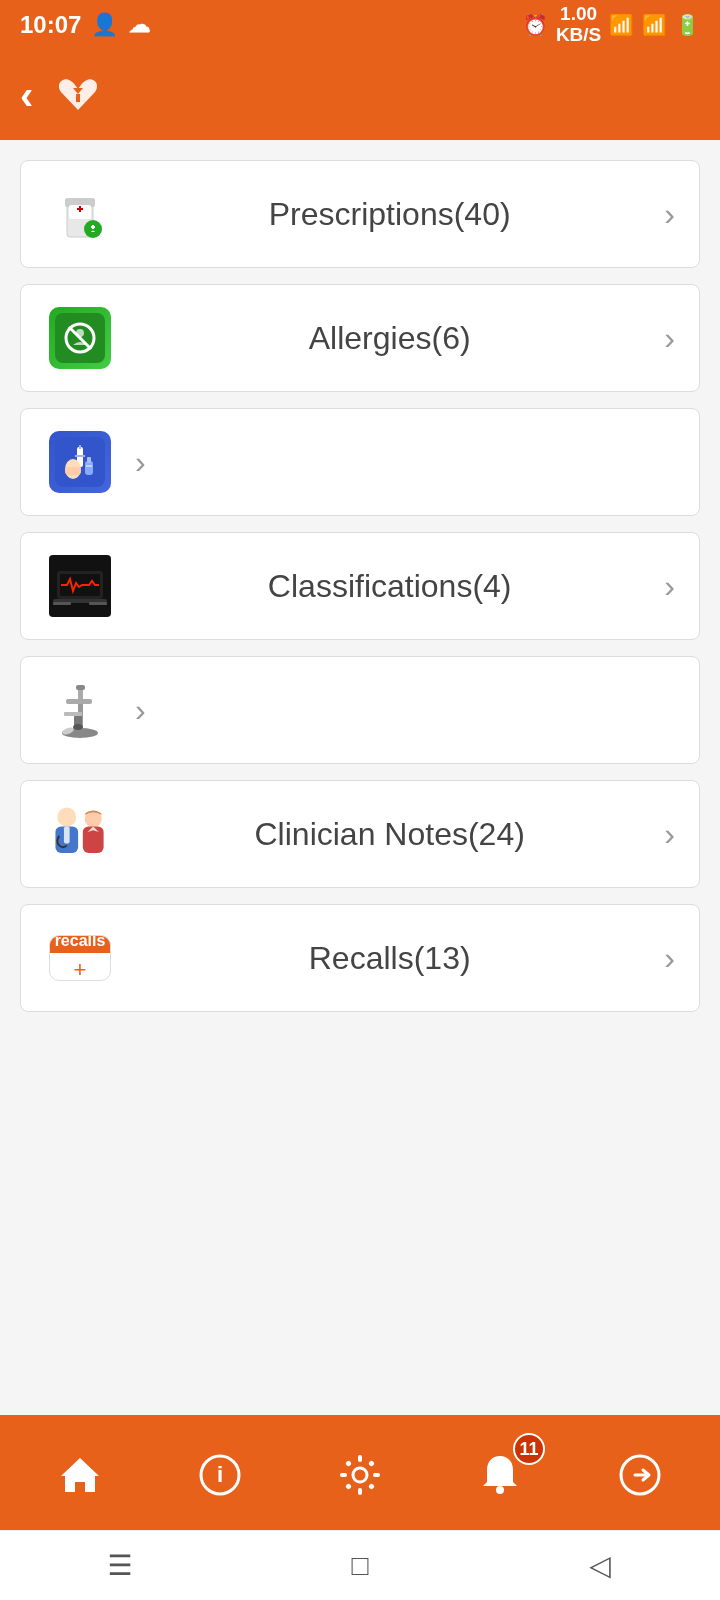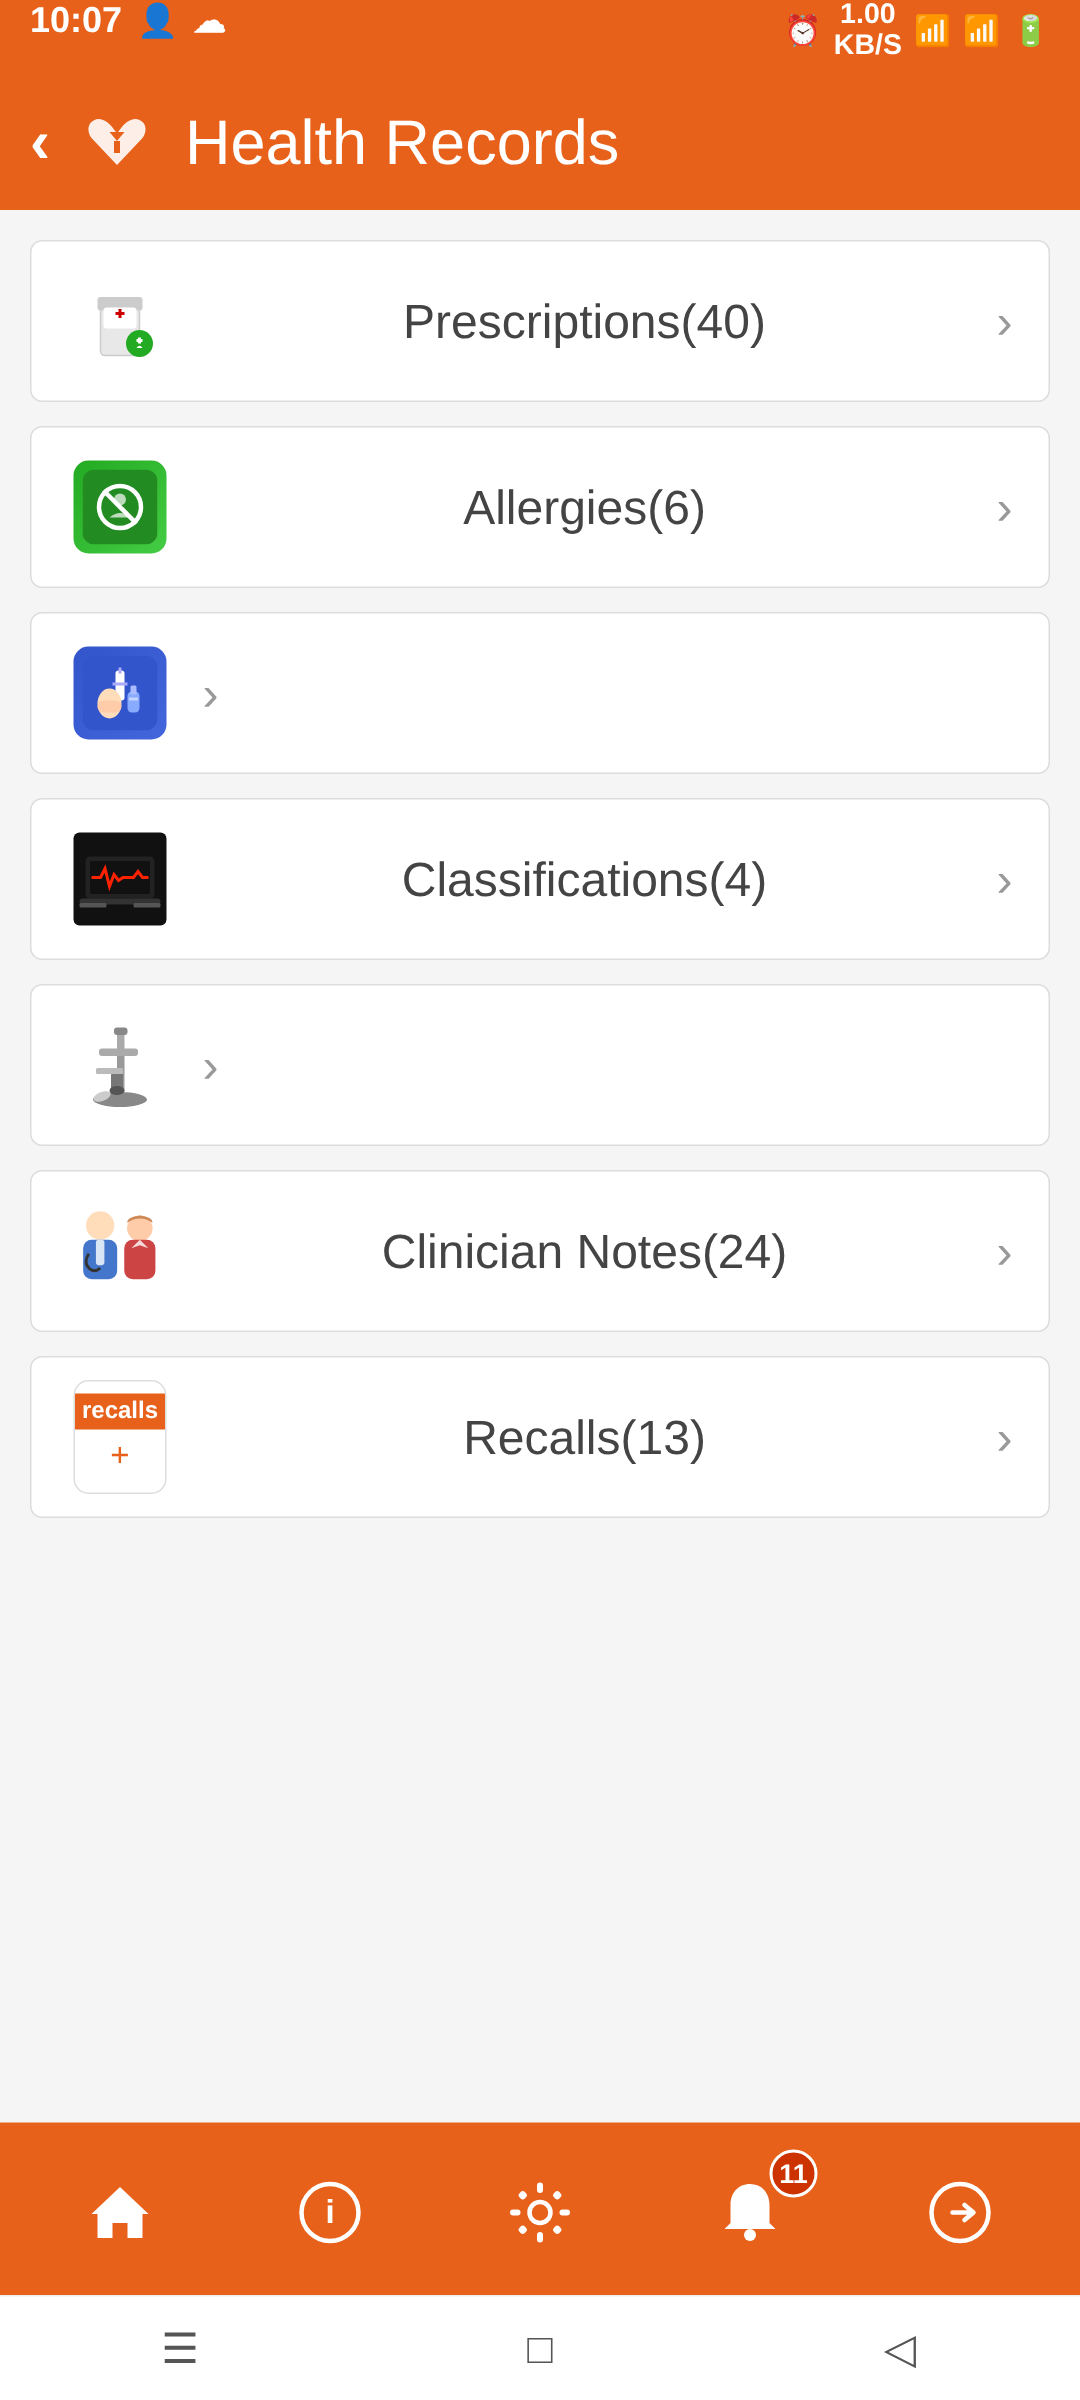--- a/index.html
+++ b/index.html
@@ -11,21 +11,21 @@
       background: #fff;
       display: flex;
       flex-direction: column;
     }
 
     
     .status-bar {
       background: #E8611A;
       height: 50px;
       display: flex;
-      align-items: flex-start;
+      align-items: center;
       justify-content: space-between;
       padding: 0 20px;
       color: white;
       font-size: 24px;
       font-weight: bold;
     }
     .status-bar-left { display: flex; align-items: center; gap: 10px; }
     .status-bar-right { display: flex; align-items: center; gap: 8px; font-size: 20px; }
 
     
@@ -221,21 +221,21 @@
       height: 68px;
       display: flex;
       align-items: center;
       justify-content: center;
       font-size: 46px;
     }
 
     
     .recalls-icon-inner {
       width: 62px;
-      height: 76px;
+      height: 46px;
       background: white;
       border-radius: 10px;
       border: 1px solid #ddd;
       display: flex;
       align-items: center;
       justify-content: center;
       flex-direction: column;
       overflow: hidden;
     }
     .recalls-top {
@@ -281,21 +281,20 @@
   <span class="back-arrow">‹</span>
   <div class="app-bar-icon">
     <svg class="heart-icon-svg" viewBox="0 0 46 46" xmlns="http://www.w3.org/2000/svg">
 
       <path d="M23 38 L6 20 C3 16 3 10 8 8 C12 6 17 9 20 13 L23 17 L26 13 C29 9 34 6 38 8 C43 10 43 16 40 20 Z" fill="white" opacity="0.9"></path>
 
       <polygon points="23,22 18,16 28,16" fill="#E8611A"></polygon>
       <rect x="21" y="22" width="4" height="8" fill="#E8611A"></rect>
     </svg>
   </div>
-  <span class="app-bar-title">Health Records</span>
 </div>
 
 <div class="content">
 
   <div class="list-item">
     <div class="item-icon-container">
       <div class="prescription-icon-wrap">
         <svg width="62" height="62" viewBox="0 0 62 62" xmlns="http://www.w3.org/2000/svg">
 
           <rect x="18" y="20" width="26" height="34" rx="3" fill="#e8e8e8" stroke="#ccc" stroke-width="1"></rect>

